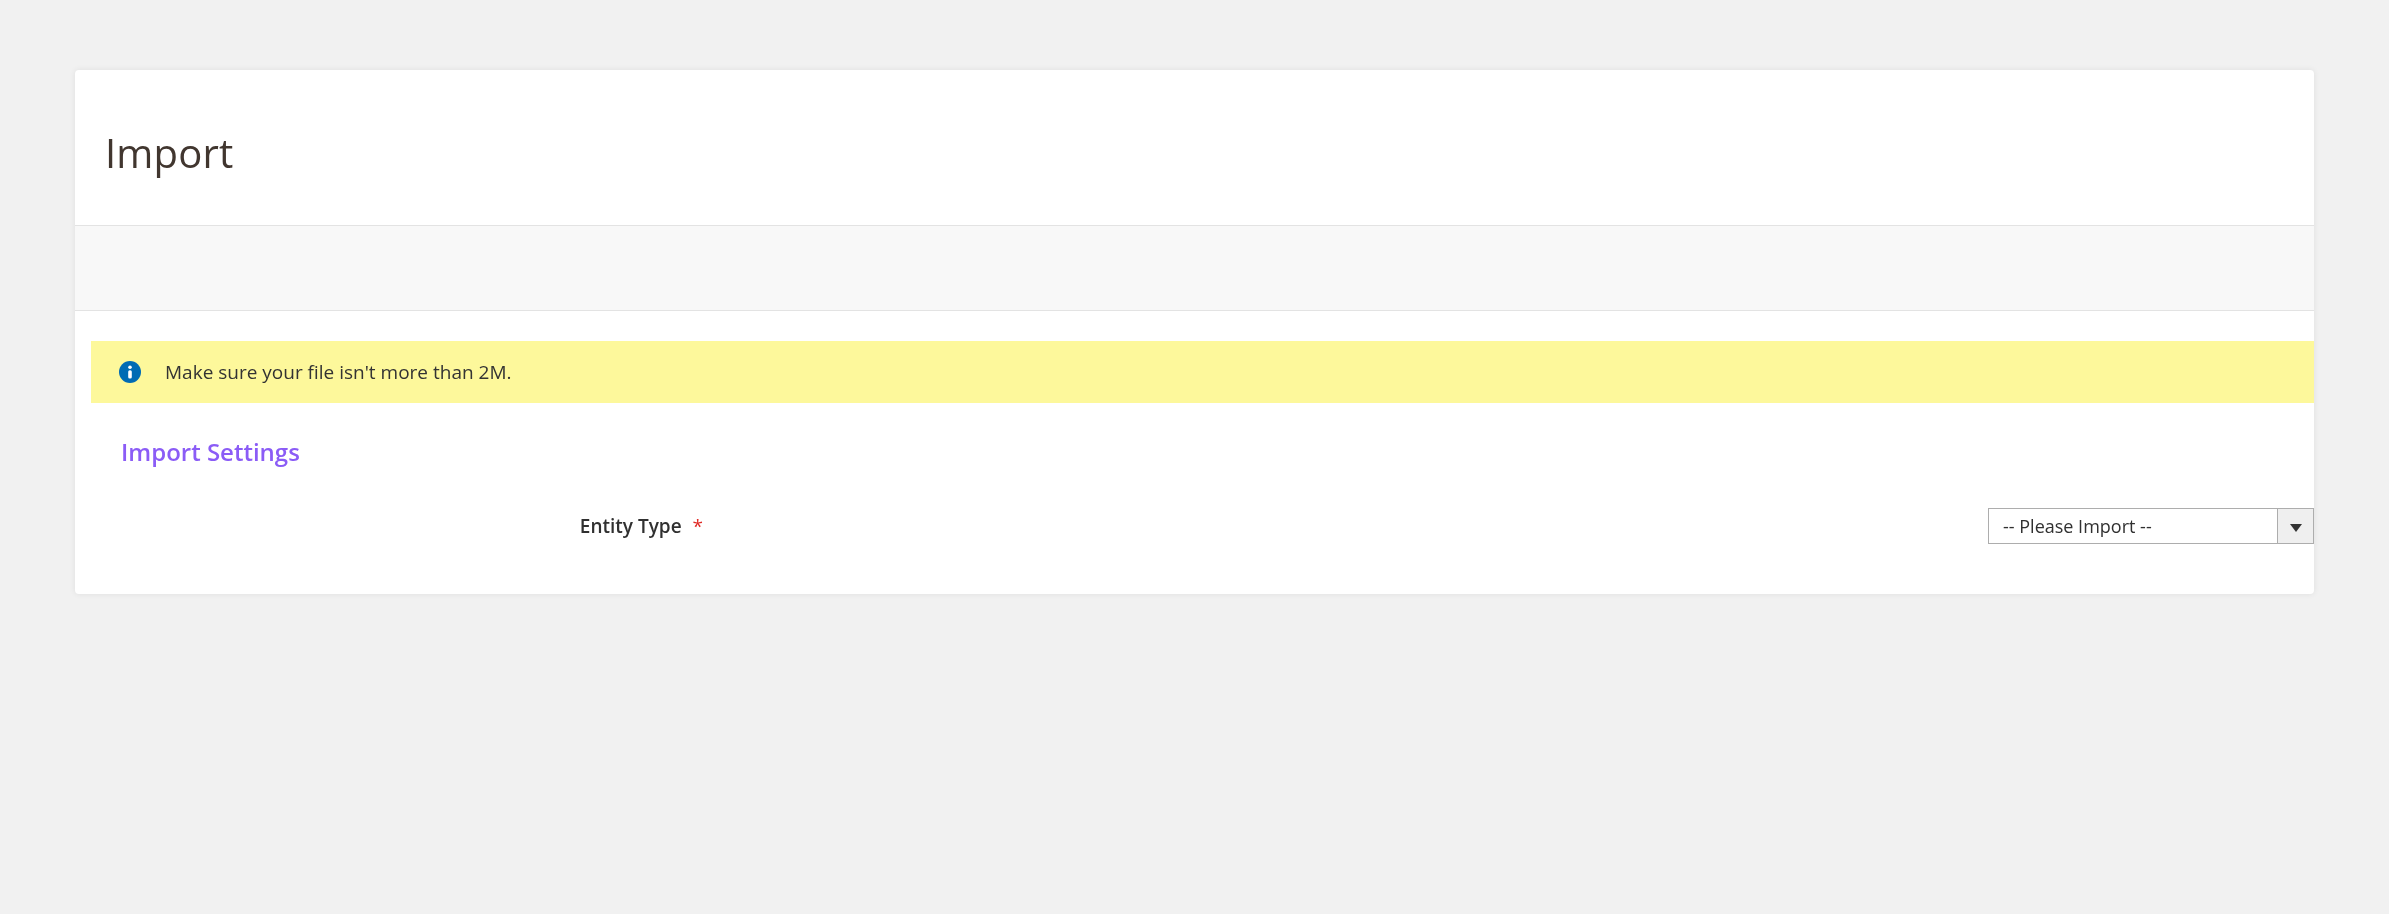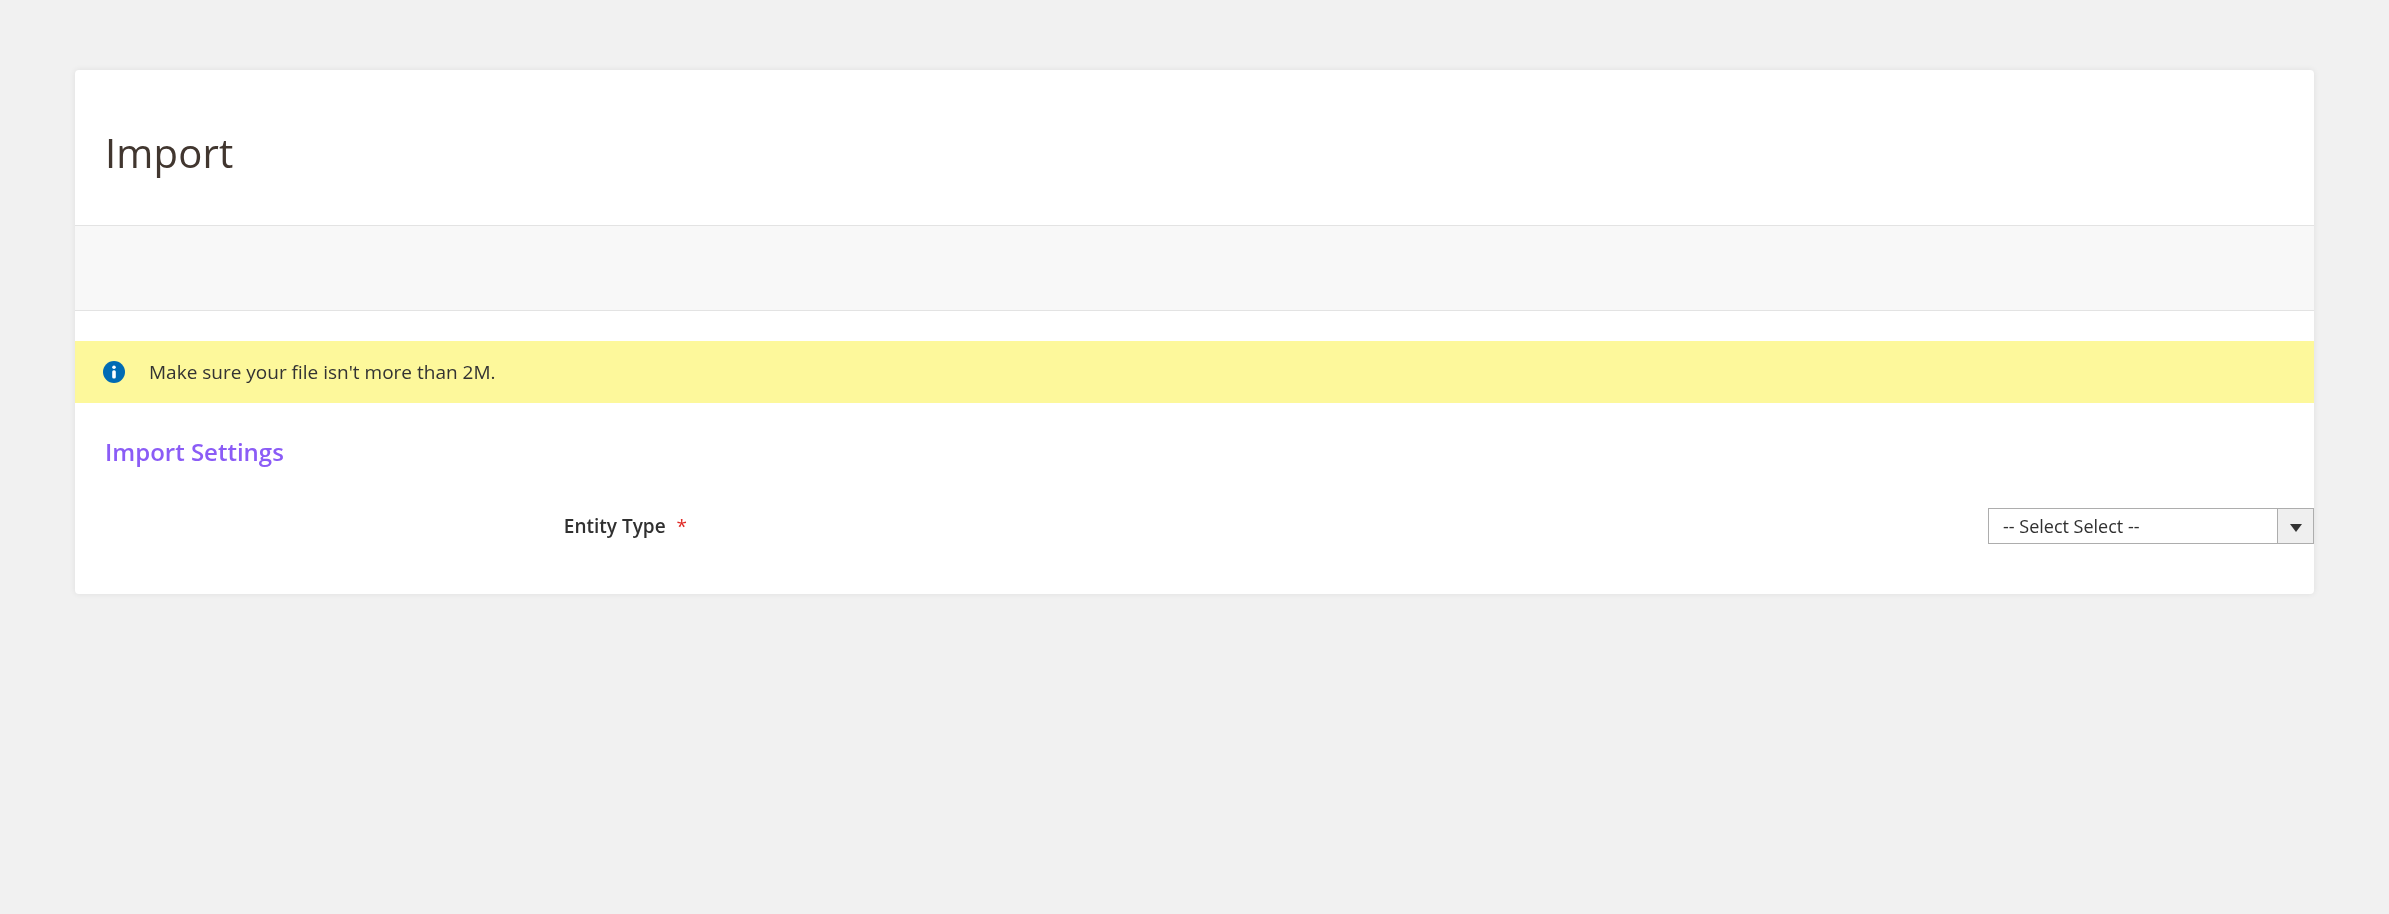--- a/index.html
+++ b/index.html
@@ -28,21 +28,21 @@
       font-weight: 400;
       color: #41362f;
       letter-spacing: 0.2px;
     }
     .spacer-bar {
       height: 85px;
       background: #f8f8f8;
       border-bottom: 1px solid #e3e3e3;
     }
     .content-area {
-      padding: 30px 0 40px 0;
+      padding: 30px 0 40px 16px;
     }
     .notice {
       background: #fdf89b;
       padding: 18px 28px;
       display: flex;
       align-items: center;
       gap: 24px;
     }
     .info-icon {
       width: 22px;
@@ -136,21 +136,21 @@
       </span>
       <span class="notice-text">Make sure your file isn't more than 2M.</span>
     </div>
     <h2 class="section-title">Import Settings</h2>
     <div class="form-row">
       <div class="form-label-wrap">
         <span>Entity Type</span>
         <span class="required-mark">*</span>
       </div>
       <div class="select-wrap">
-        <div class="select-field">-- Select Select --</div>
+        <div class="select-field">-- Please Import --</div>
         <div class="select-arrow-btn">
           <span>
             <svg viewBox="0 0 12 8">
               <polygon points="0,0 12,0 6,8" fill="#333333"></polygon>
             </svg>
           </span>
         </div>
       </div>
     </div>
   </div>

